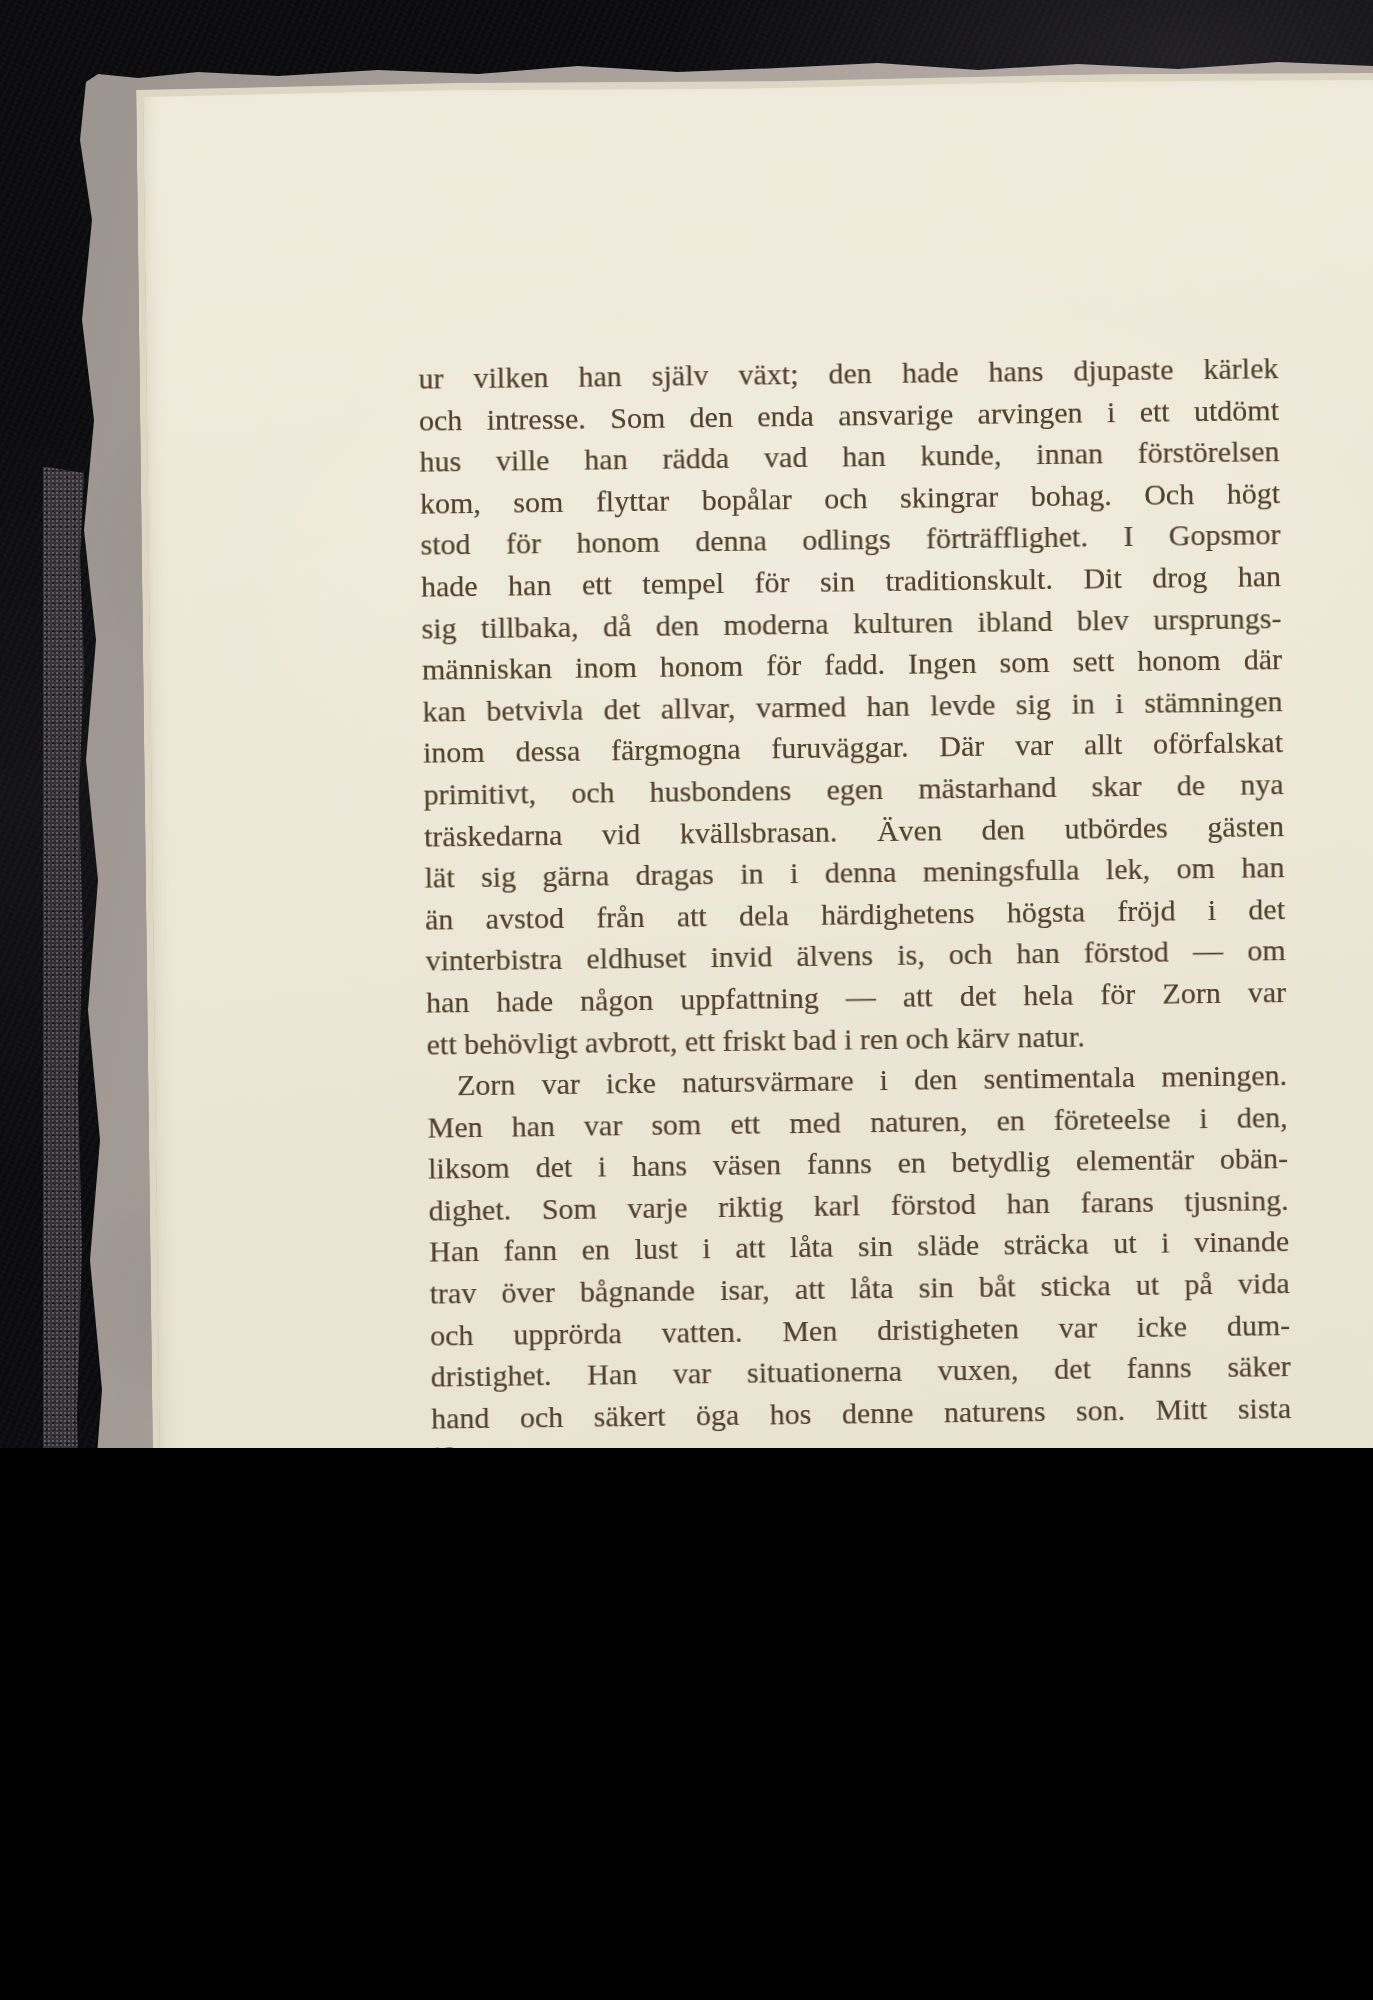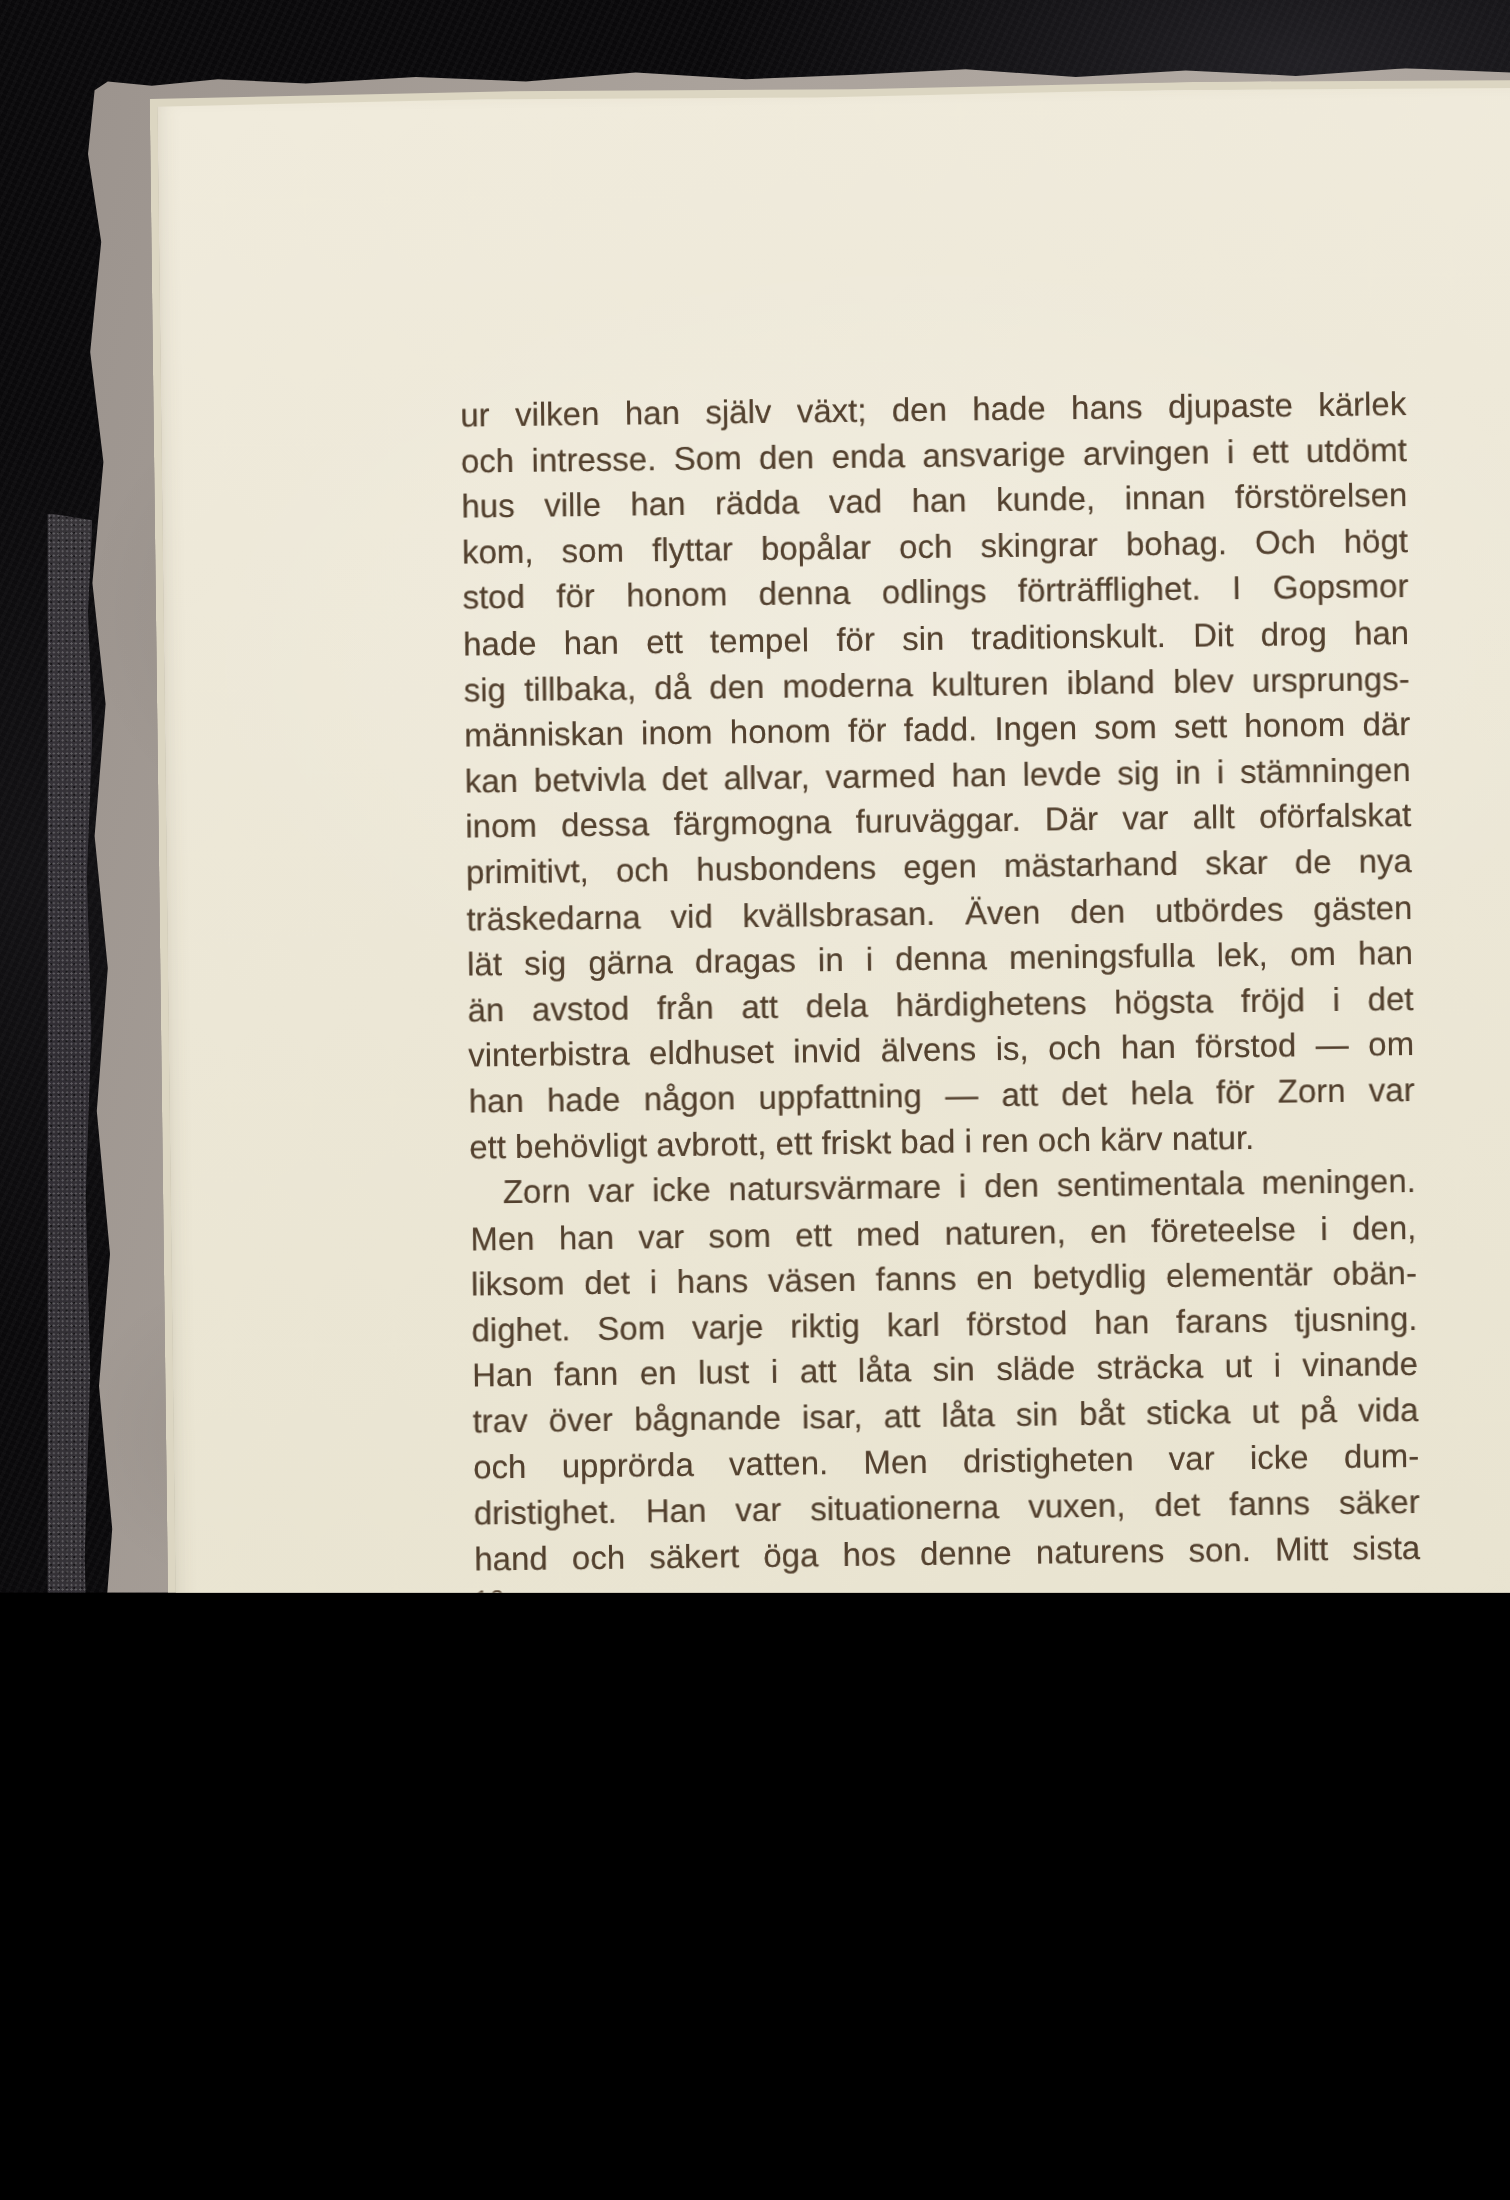--- a/index.html
+++ b/index.html
@@ -4,21 +4,21 @@
 <style>
   html,body{margin:0;padding:0;background:#000;}
   .stage{
     position:relative;width:1373px;height:1448px;overflow:hidden;
     background:
       radial-gradient(ellipse 760px 320px at 86% 4%, rgba(62,60,68,0.45), transparent 70%),
       radial-gradient(ellipse 500px 600px at 2% 55%, rgba(58,56,62,0.18), transparent 70%),
       repeating-linear-gradient(115deg, rgba(255,255,255,0.018) 0 3px, rgba(0,0,0,0) 3px 7px),
       repeating-linear-gradient(25deg, rgba(255,255,255,0.013) 0 2px, rgba(0,0,0,0) 2px 5px),
       #0a090b;
-    font-family:Liberation Sans, sans-serif;
+    font-family:Liberation Serif, serif;
   }
   .cover-strip{
     position:absolute;left:43px;top:467px;width:41px;height:1240px;
     background-image:
       radial-gradient(rgba(255,255,255,0.22) 0.8px, transparent 1.1px),
       radial-gradient(rgba(0,0,0,0.55) 1px, transparent 1.3px),
       linear-gradient(180deg,#3a373c,#333036 40%,#38353a 75%,#302d32);
     background-size:4px 4px, 7px 7px, 100% 100%;
     clip-path:polygon(4px 0, 41px 6px, 37px 90px, 41px 200px, 36px 330px, 40px 470px, 35px 620px, 39px 780px, 34px 950px, 38px 1100px, 33px 1240px, 0 1240px, 0 0);
     opacity:0.95;

